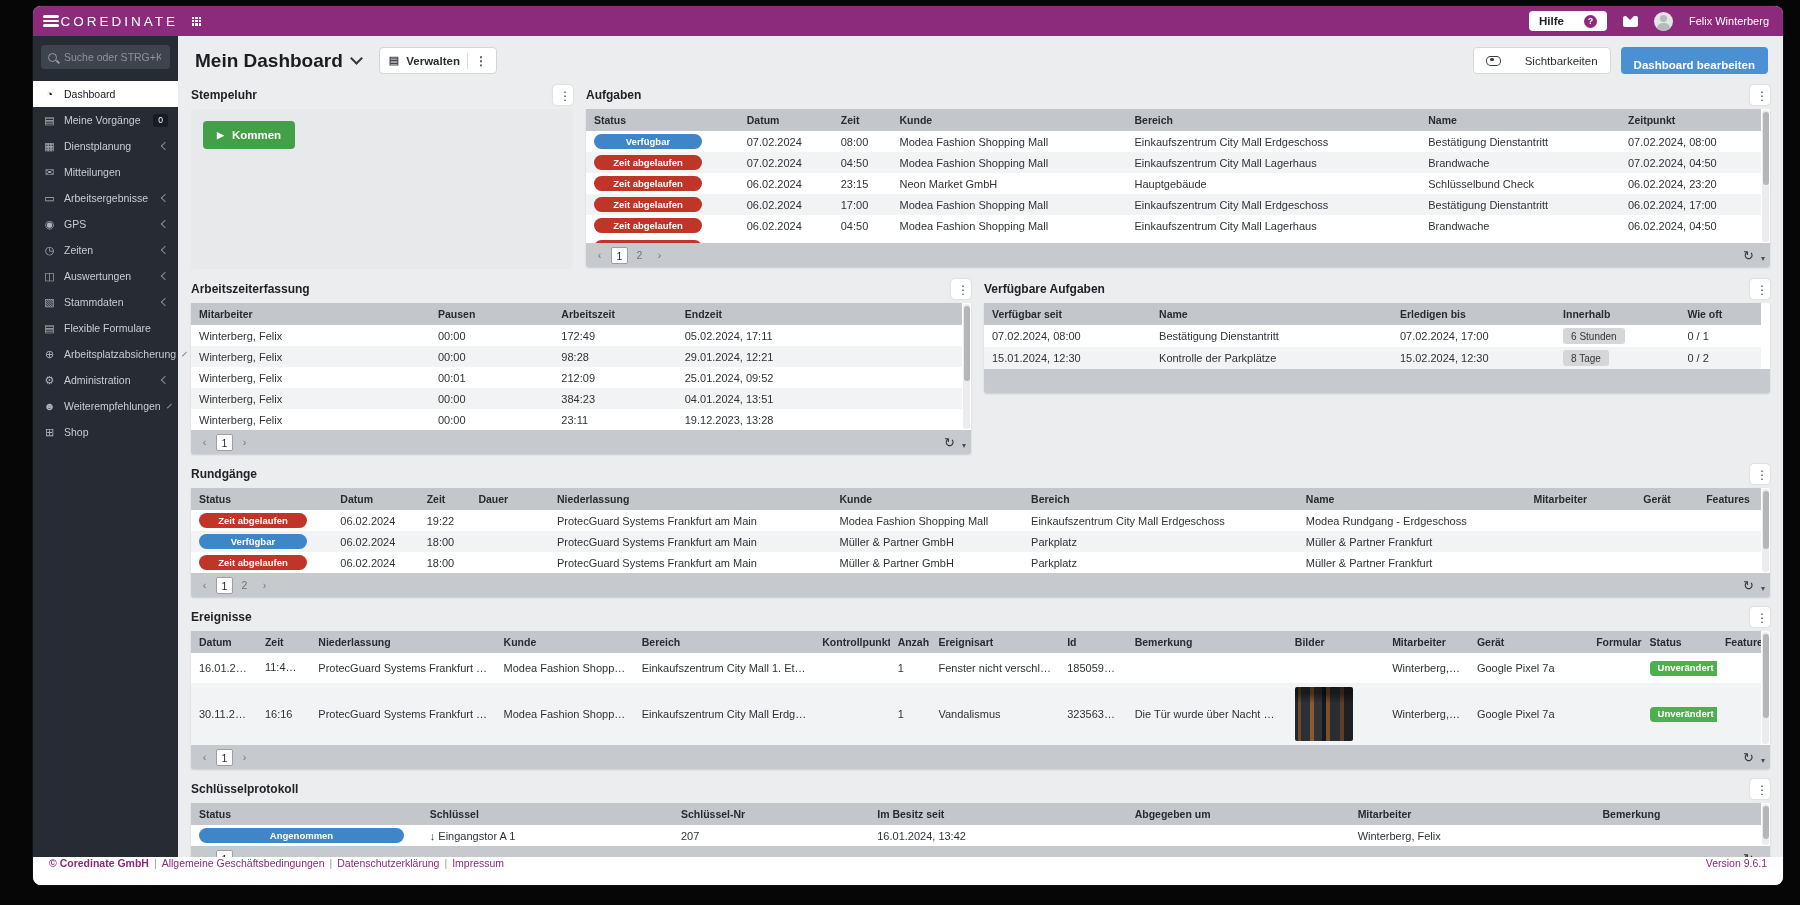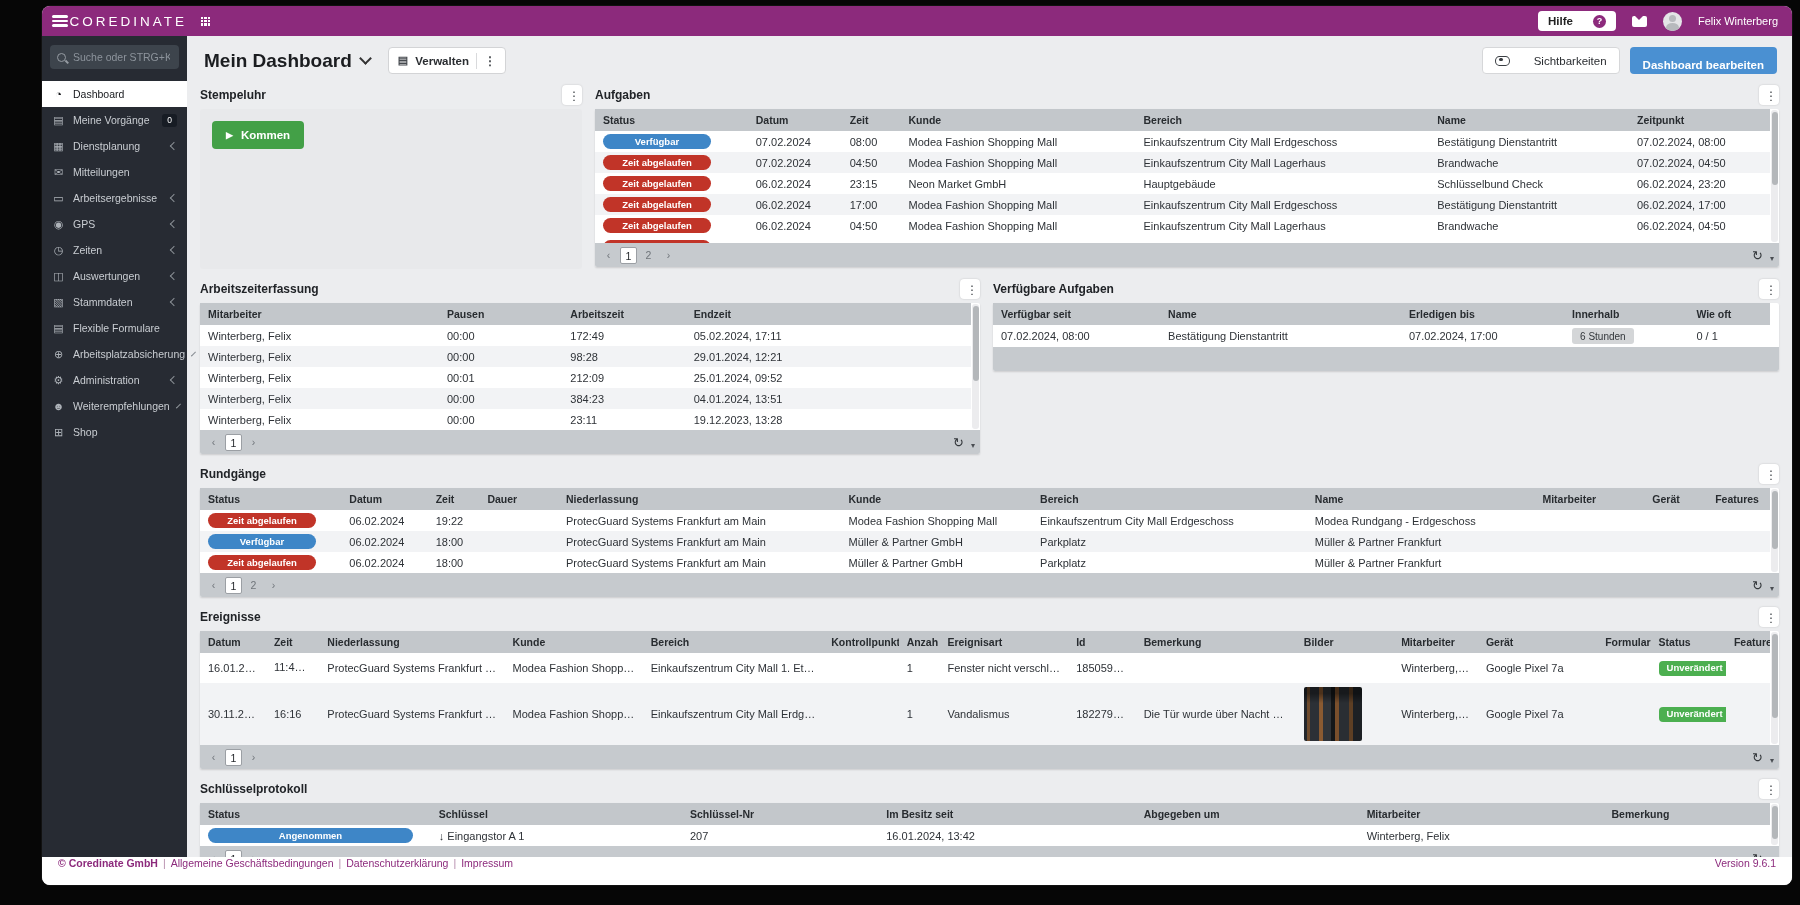--- a/index.html
+++ b/index.html
@@ -1,18 +1,18 @@
 <!DOCTYPE html>
 <html style="--purple: #8C2A7C; --blue: #3E86C7; --red: #C13428; --green: #43A047; --green_badge: #4CAF50; --button_blue: #4A90D2;"><head>
 <meta charset="utf-8">
 <style>
   html,body{margin:0;padding:0}
   body{width:1800px;height:905px;background:#060606;position:relative;
        font-family:"Liberation Sans", sans-serif; -webkit-font-smoothing:antialiased;}
-  .app{position:absolute;left:42px;top:6px;width:1750px;height:879px;border-radius:8px;
+  .app{position:absolute;left:33px;top:6px;width:1750px;height:879px;border-radius:8px;
        overflow:hidden;background:#ecedef;box-shadow:0 0 0 1px #111}
 
   
   .topbar{height:30px;background:var(--purple,#8C2A7C);display:flex;align-items:center;color:#fff}
   .logo-zone{width:145px;display:flex;align-items:center;gap:7px;padding-left:10px;box-sizing:border-box;flex:0 0 145px}
   .burger{width:16px;height:12px;position:relative;cursor:pointer}
   .burger i{position:absolute;left:0;width:16px;height:2.6px;border-radius:2px;background:#fff;display:block}
   .burger i:nth-child(1){top:0}.burger i:nth-child(2){top:4.7px}.burger i:nth-child(3){top:9.4px}
   .logo-text{font-size:13.5px;letter-spacing:3px;font-weight:400;color:#fff}
   .grid9{width:9px;height:9px;margin-left:14px;position:relative;cursor:pointer}
@@ -457,20 +457,27 @@
                 <th>Wie oft</th>
               </tr>
                 </thead>
               <tbody>
                 <tr>
                   <td>07.02.2024, 08:00</td>
                   <td>Bestätigung Dienstantritt</td>
                   <td>07.02.2024, 17:00</td>
                   <td><span class="chip">6 Stunden</span></td>
                   <td>0 / 1</td>
+                </tr>
+                <tr>
+                  <td>15.01.2024, 12:30</td>
+                  <td>Kontrolle der Parkplätze</td>
+                  <td>15.02.2024, 12:30</td>
+                  <td><span class="chip">8 Tage</span></td>
+                  <td>0 / 2</td>
                 </tr>
               </tbody>
             </table>
           </div>
           <div class="pager">
               <span class="sp"></span>
             </div>
         </div>
       </div>
     </div>
@@ -639,21 +646,21 @@
                 </tr>
                 <tr style="height:62px">
                   <td>30.11.2023</td>
                   <td>16:16</td>
                   <td>ProtecGuard Systems Frankfurt am Main</td>
                   <td>Modea Fashion Shopping Mall</td>
                   <td>Einkaufszentrum City Mall Erdgeschoss</td>
                   <td></td>
                   <td>1</td>
                   <td>Vandalismus</td>
-                  <td>1822794330</td>
+                  <td>3235632800</td>
                   <td>Die Tür wurde über Nacht zerstört.</td>
                   <td><span class="thumb-img"></span></td>
                   <td>Winterberg, Felix</td>
                   <td>Google Pixel 7a</td>
                   <td></td>
                   <td><span class="badge-green">Unverändert</span></td>
                   <td></td>
                 </tr>
               </tbody>
             </table>

